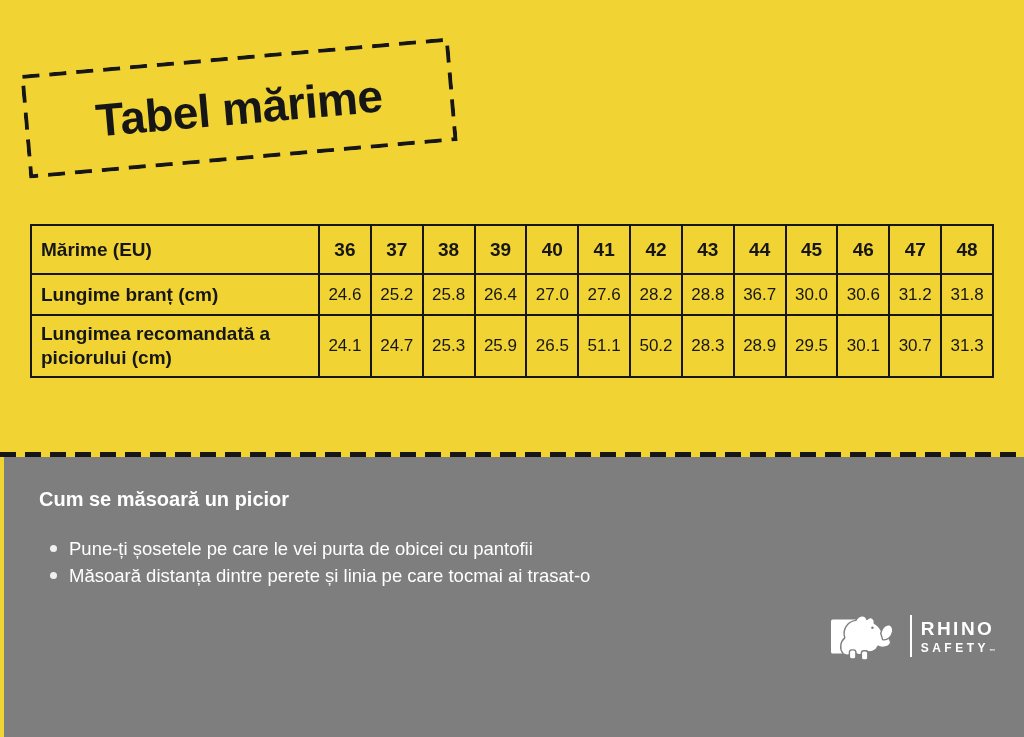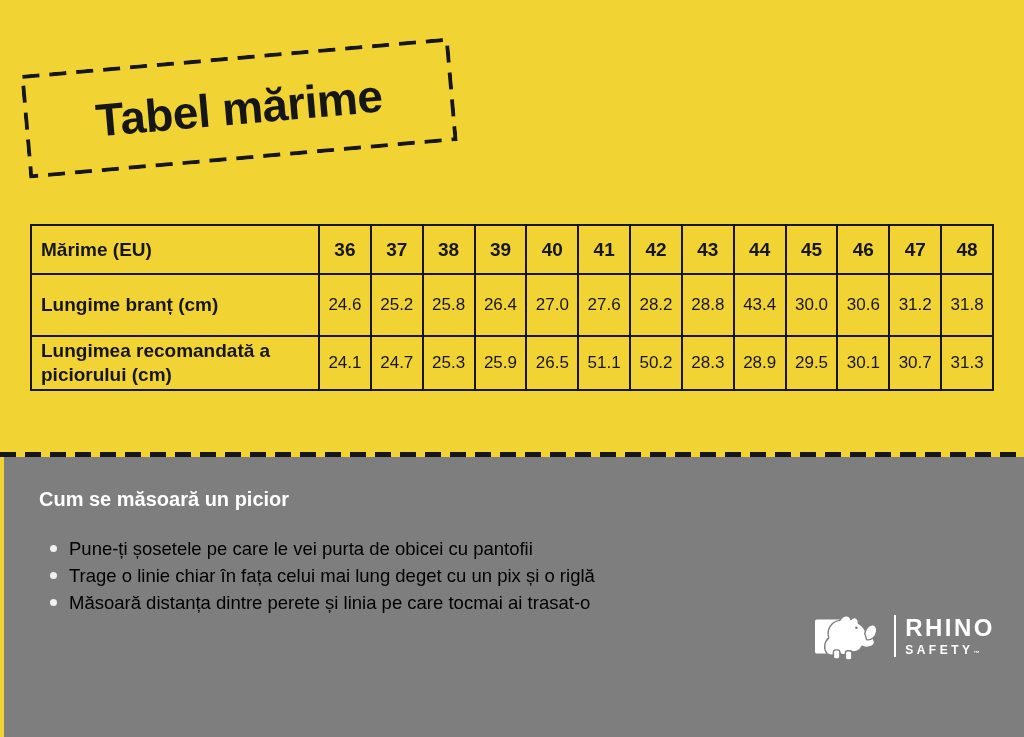--- a/index.html
+++ b/index.html
@@ -63,22 +63,22 @@
     text-align: left;
     padding-left: 9px;
     padding-right: 6px;
     font-weight: bold;
     font-size: 19px;
     line-height: 24px;
   }
   .size-table thead th { font-weight: bold; font-size: 19px; }
   .size-table tbody td { font-weight: normal; font-size: 17px; }
   .row-header  { height: 49px; }
-  .row-insole  { height: 62px; padding-left: 44px; }
-  .row-foot    { height: 54px; }
+  .row-insole  { height: 41px; padding-left: 44px; }
+  .row-foot    { height: 62px; }
 
   
   .divider {
     position: absolute;
     left: 0;
     top: 452px;
     width: 1024px;
     height: 5px;
     background: repeating-linear-gradient(90deg,
       #161616 0px, #161616 16px,
@@ -106,21 +106,21 @@
   }
   .instructions-list {
     position: absolute;
     left: 35px;
     top: 78px;
     margin: 0;
     padding: 0;
     list-style: none;
     font-size: 18.5px;
     line-height: 27px;
-    color: #000000;
+    color: #ffffff;
   }
   .instructions-list li {
     position: relative;
     padding-left: 30px;
   }
   .instructions-list li::before {
     content: "";
     position: absolute;
     left: 11px;
     top: 10px;
@@ -140,21 +140,21 @@
     gap: 9px;
     color: #FFFFFF;
   }
   .logo-line {
     width: 2px;
     height: 42px;
     background: #FFFFFF;
   }
   .logo-text { display: flex; flex-direction: column; line-height: 1; }
   .logo-brand {
-    font-size: 24px;
+    font-size: 19px;
     font-weight: bold;
     letter-spacing: 2.5px;
   }
   .logo-sub {
     margin-top: 4px;
     font-size: 12px;
     font-weight: bold;
     letter-spacing: 3.5px;
     display: flex;
     align-items: flex-end;
@@ -196,21 +196,21 @@
         <tr class="row-insole">
           <th class="label-cell">Lungime branț (cm)</th>
           <td>24.6</td>
           <td>25.2</td>
           <td>25.8</td>
           <td>26.4</td>
           <td>27.0</td>
           <td>27.6</td>
           <td>28.2</td>
           <td>28.8</td>
-          <td>43.4</td>
+          <td>36.7</td>
           <td>30.0</td>
           <td>30.6</td>
           <td>31.2</td>
           <td>31.8</td>
         </tr>
         <tr class="row-foot">
           <th class="label-cell">Lungimea recomandată a piciorului (cm)</th>
           <td>24.1</td>
           <td>24.7</td>
           <td>25.3</td>
@@ -227,21 +227,20 @@
         </tr>
       </tbody>
   </table>
 
   <div class="divider"></div>
 
   <div class="gray-section">
     <h2 class="instructions-heading">Cum se măsoară un picior</h2>
     <ul class="instructions-list">
         <li>Pune-ți șosetele pe care le vei purta de obicei cu pantofii</li>
-        <li>Trage o linie chiar în fața celui mai lung deget cu un pix și o riglă</li>
         <li>Măsoară distanța dintre perete și linia pe care tocmai ai trasat-o</li>
       </ul>
 
     <div class="logo">
       <svg width="70" height="52" viewBox="0 0 76 54" aria-hidden="true">
         <rect x="0" y="9" width="31" height="37" rx="2" fill="#FFFFFF"></rect>
         <g fill="#FFFFFF" stroke="#7E7E7E" stroke-width="1.5" stroke-linejoin="round">
           <path d="M13 46
                    C9 41 10 33 15 29
                    C12 20 18 11 27 10

